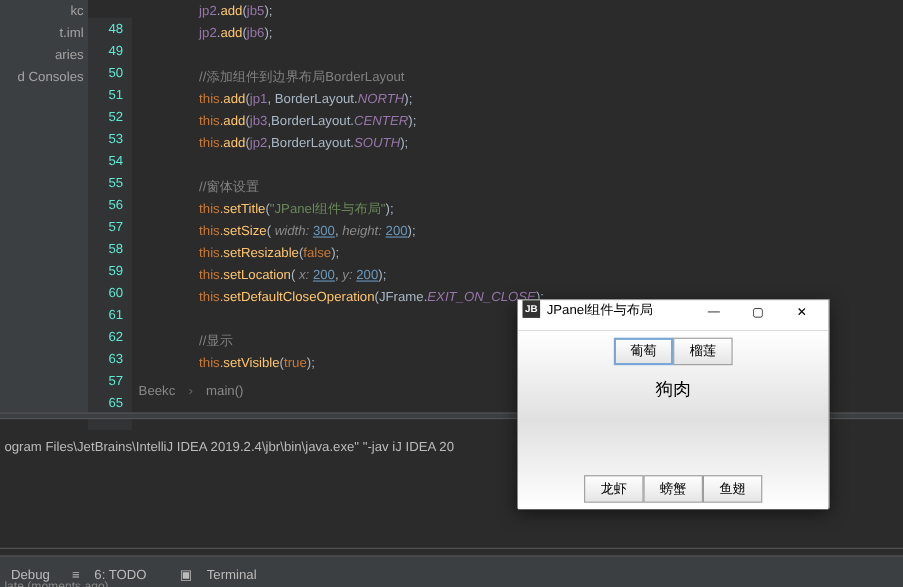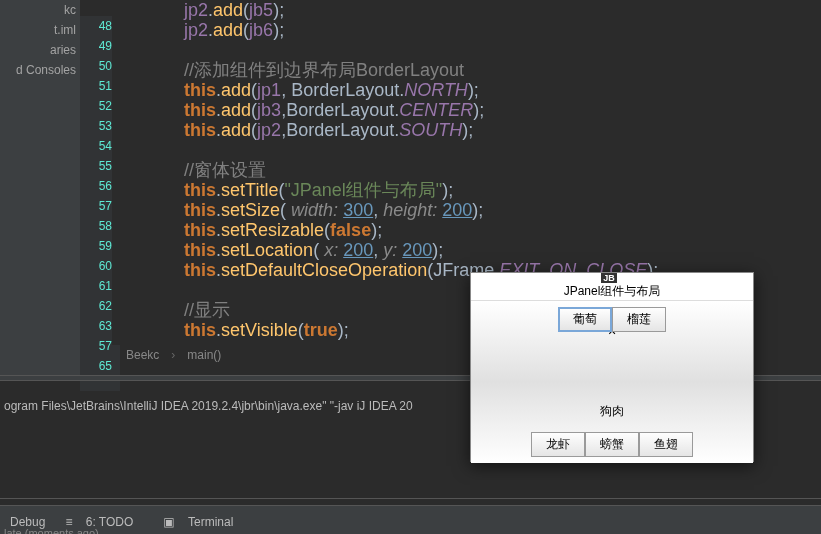--- a/index.html
+++ b/index.html
@@ -1,48 +1,48 @@
 <!DOCTYPE html>
 <html><head>
 <meta charset="utf-8">
 <style>
   * { margin: 0; padding: 0; box-sizing: border-box; font-family: "Segoe UI", "Microsoft YaHei", sans-serif; }
   body { width: 821px; height: 534px; background: #2b2b2b; color: #a9b7c6; font-size: 12px; overflow: hidden; position: relative; }
   .project-tree { position: absolute; left: 0; top: 0; width: 80px; height: 375px; background: #3c3f41; color: #a3a3a3; font-size: 12px; padding-top: 0; }
   .project-tree div { padding: 3px 4px; white-space: nowrap; text-align: right; direction: rtl; overflow: hidden; }
   .gutter { position: absolute; left: 80px; top: 16px; width: 40px; height: 375px; background: #313335; color: #5eead4; text-align: right; padding-right: 8px; font-size: 12px; line-height: 20px; font-family: Consolas, monospace; }
   .gutter div { height: 20px; }
-  .editor { position: absolute; left: 112px; top: 0; right: 0; height: 345px; background: #2b2b2b; font-family: Consolas, "Courier New", monospace; font-size: 18px; line-height: 20px; padding-left: 12px; white-space: pre; overflow: hidden; }
+  .editor { position: absolute; left: 129px; top: 0; right: 0; height: 345px; background: #2b2b2b; font-family: Consolas, "Courier New", monospace; font-size: 12px; line-height: 20px; padding-left: 12px; white-space: pre; overflow: hidden; }
   .editor .line { height: 20px; }
-  .kw { color: #cc7832; font-weight: bold; }
+  .kw { color: #cc7832; }
   .mtd { color: #ffc66d; }
   .var { color: #9876aa; }
   .str { color: #6a8759; }
   .num { color: #6897bb; text-decoration: underline; }
   .cmt { color: #808080; }
   .stat { color: #9876aa; font-style: italic; }
   .hint { color: #8a8a8a; font-style: italic; }
   .crumbs { position: absolute; left: 120px; top: 348px; font-size: 12px; color: #888; }
   .crumbs span { padding: 0 6px; }
   .arrow { color: #666; }
   .console { position: absolute; left: 0; top: 395px; width: 821px; height: 110px; background: #2b2b2b; color: #bbb; font-family: Consolas, monospace; font-size: 12px; padding: 4px; white-space: nowrap; overflow: hidden; }
   .toolbar { position: absolute; left: 0; top: 505px; width: 821px; height: 33px; background: #3c3f41; border-top: 1px solid #555; display: flex; align-items: center; font-size: 12px; }
   .toolbar span { padding: 0 10px; color: #bbb; }
   .statusbar { position: absolute; left: 0; top: 527px; width: 821px; font-size: 11px; color: #888; padding-left: 4px; white-space: nowrap; }
   .divider { position: absolute; left: 0; top: 375px; width: 821px; height: 6px; background: #3c3f41; border-top:1px solid #555; border-bottom:1px solid #555;}
   .divider2 { position: absolute; left: 0; width: 821px; height:1px; background:#555; top:498px;}
   
   .app-window { position: absolute; left: 470px; top: 272px; width: 284px; height: 190px; background: #f0f0f0; border: 1px solid #888; box-shadow: 0 4px 16px rgba(0,0,0,0.6); color: #000; }
-  .titlebar { height: 28px; background: #fff; display: flex; align-items: center; padding: 0 4px; border-bottom: 1px solid #ddd; flex-direction: column; }
+  .titlebar { height: 28px; background: #fff; display: flex; padding: 0 4px; border-bottom: 1px solid #ddd; }
   .titlebar .java-icon { width: 16px; height: 16px; background: #333; color: #fff; font-size: 9px; font-weight: bold; display: flex; align-items: center; justify-content: center; margin-right: 6px; }
   .titlebar .title { flex: 1; font-size: 12px; color: #000; }
   .winbtn { width: 40px; height: 20px; display: flex; align-items: center; justify-content: center; font-size: 11px; }
   .app-body { height: 162px; display: flex; flex-direction: column; background: linear-gradient(#fff,#e0e0e0,#fff);}
   .row { display: flex; justify-content: center; align-items: center; padding: 6px; }
-  .row.center { flex: 1; color:#000; font-size:12px; justify-content:center; align-items:flex-end;}
+  .row.center { flex: 1; color:#000; font-size:16px; justify-content:center; align-items:flex-start;}
   .jbutton { background: linear-gradient(#fefefe,#e5e5e5); border: 1px solid #9a9a9a; padding: 3px 14px; font-size: 12px; color: #000; }
   .jbutton.sel { border: 2px solid #7aa7d8; padding: 2px 13px; }
 </style>
 </head>
 <body>
 
 <div class="project-tree" id="ptree">
     <div>kc</div>
     <div>t.iml</div>
     <div>aries</div>

